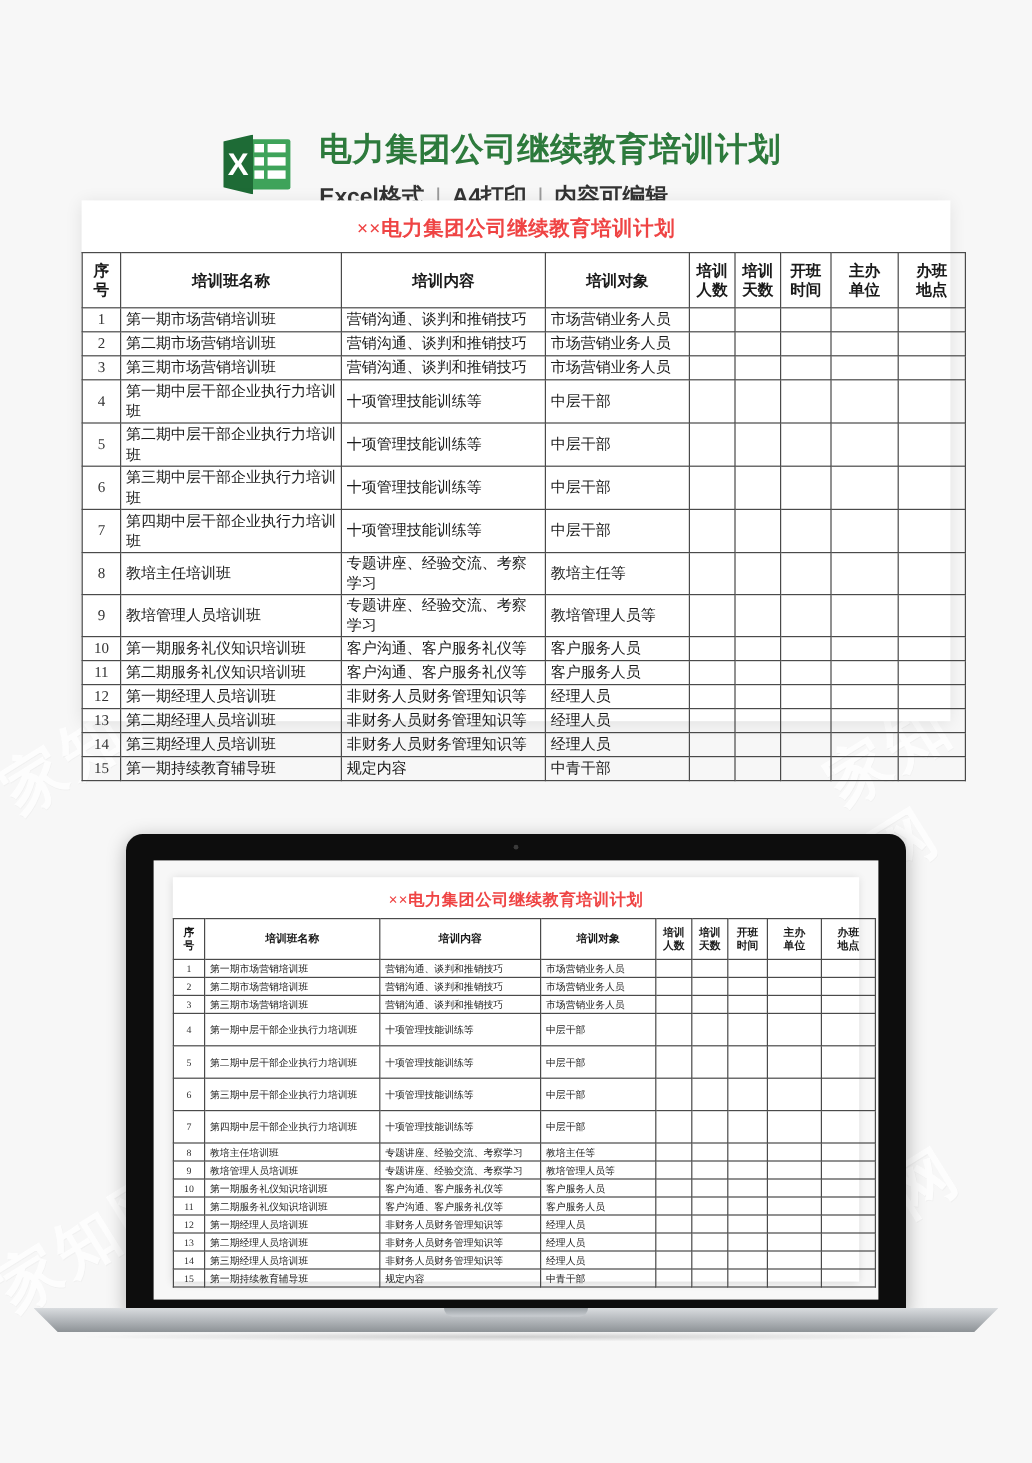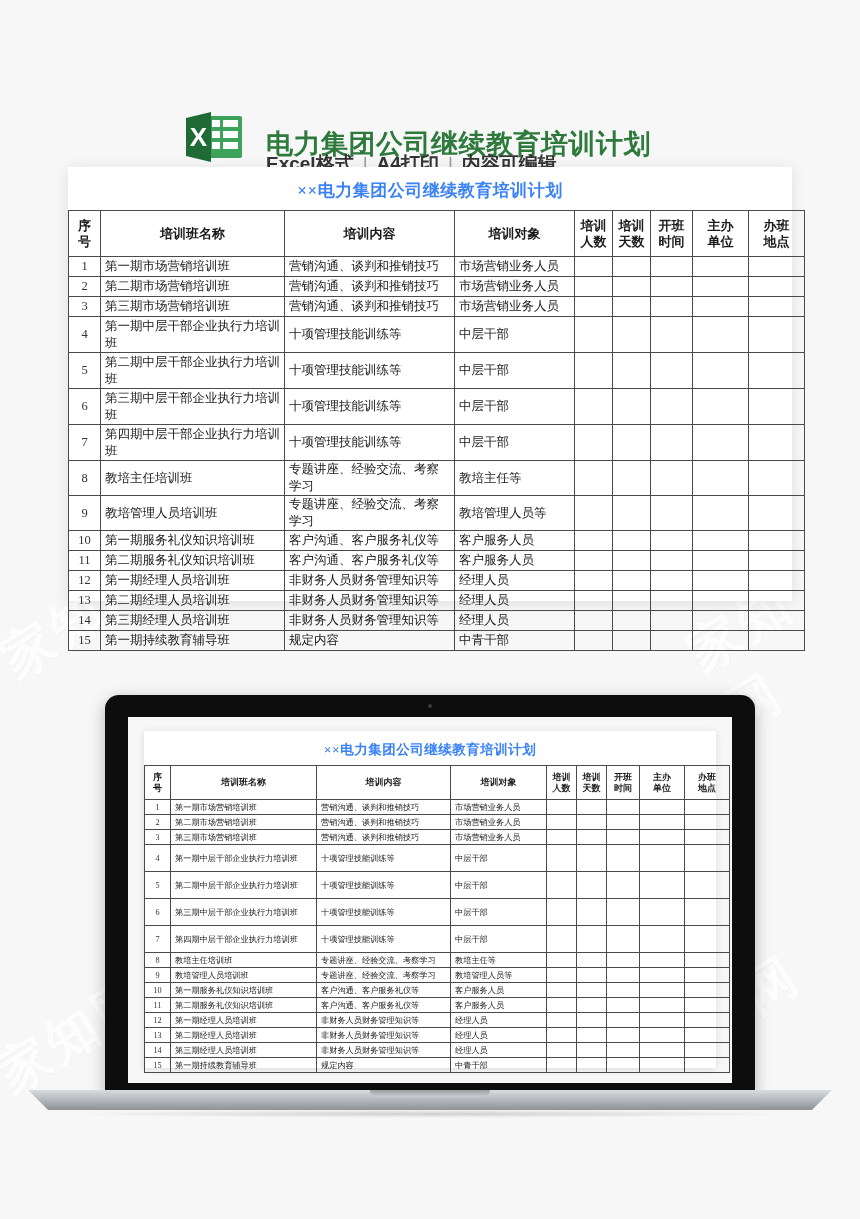--- a/index.html
+++ b/index.html
@@ -54,40 +54,40 @@
   .c1 { left: 26px; top: 12px; width: 8px;  height: 7px; }
   .c2 { left: 37px; top: 12px; width: 15px; height: 7px; }
   .c3 { left: 26px; top: 23px; width: 8px;  height: 7px; }
   .c4 { left: 37px; top: 23px; width: 15px; height: 7px; }
   .c5 { left: 26px; top: 34px; width: 8px;  height: 7px; }
   .c6 { left: 37px; top: 34px; width: 15px; height: 7px; }
 
   .doc-title {
     position: absolute; left: 266px; top: 56px;
     font-size: 27px; font-weight: 700; color: #2d7a3c;
-    letter-spacing: .5px; white-space: nowrap; margin-top: 20px;
+    letter-spacing: .5px; white-space: nowrap;
   }
   .doc-sub {
     position: absolute; left: 266px; top: 101px;
     font-size: 19px; font-weight: 700; color: #333;
     white-space: nowrap;
   }
   .doc-sub .sep { color: #9a9a9a; padding: 0 9px; font-weight: 400; }
 
   
   .card {
     position: absolute; left: 68px; top: 167px;
     width: 724px; height: 434px;
     background: #fff;
     box-shadow: 0 2px 14px rgba(0,0,0,.10);
   }
   .sheet-title {
     text-align: center;
     font-family: "Liberation Serif", "DejaVu Serif", serif;
-    font-weight: 700; font-size: 17px; color: #3b82f6;
+    font-weight: 700; font-size: 17px; color: #ef4444;
     padding-top: 12px; letter-spacing: .5px;
   }
 
   
   table.grid {
     border-collapse: collapse;
     table-layout: fixed;
     font-family: "Liberation Serif", "DejaVu Serif", serif;
     color: #1a1a1a;
   }

